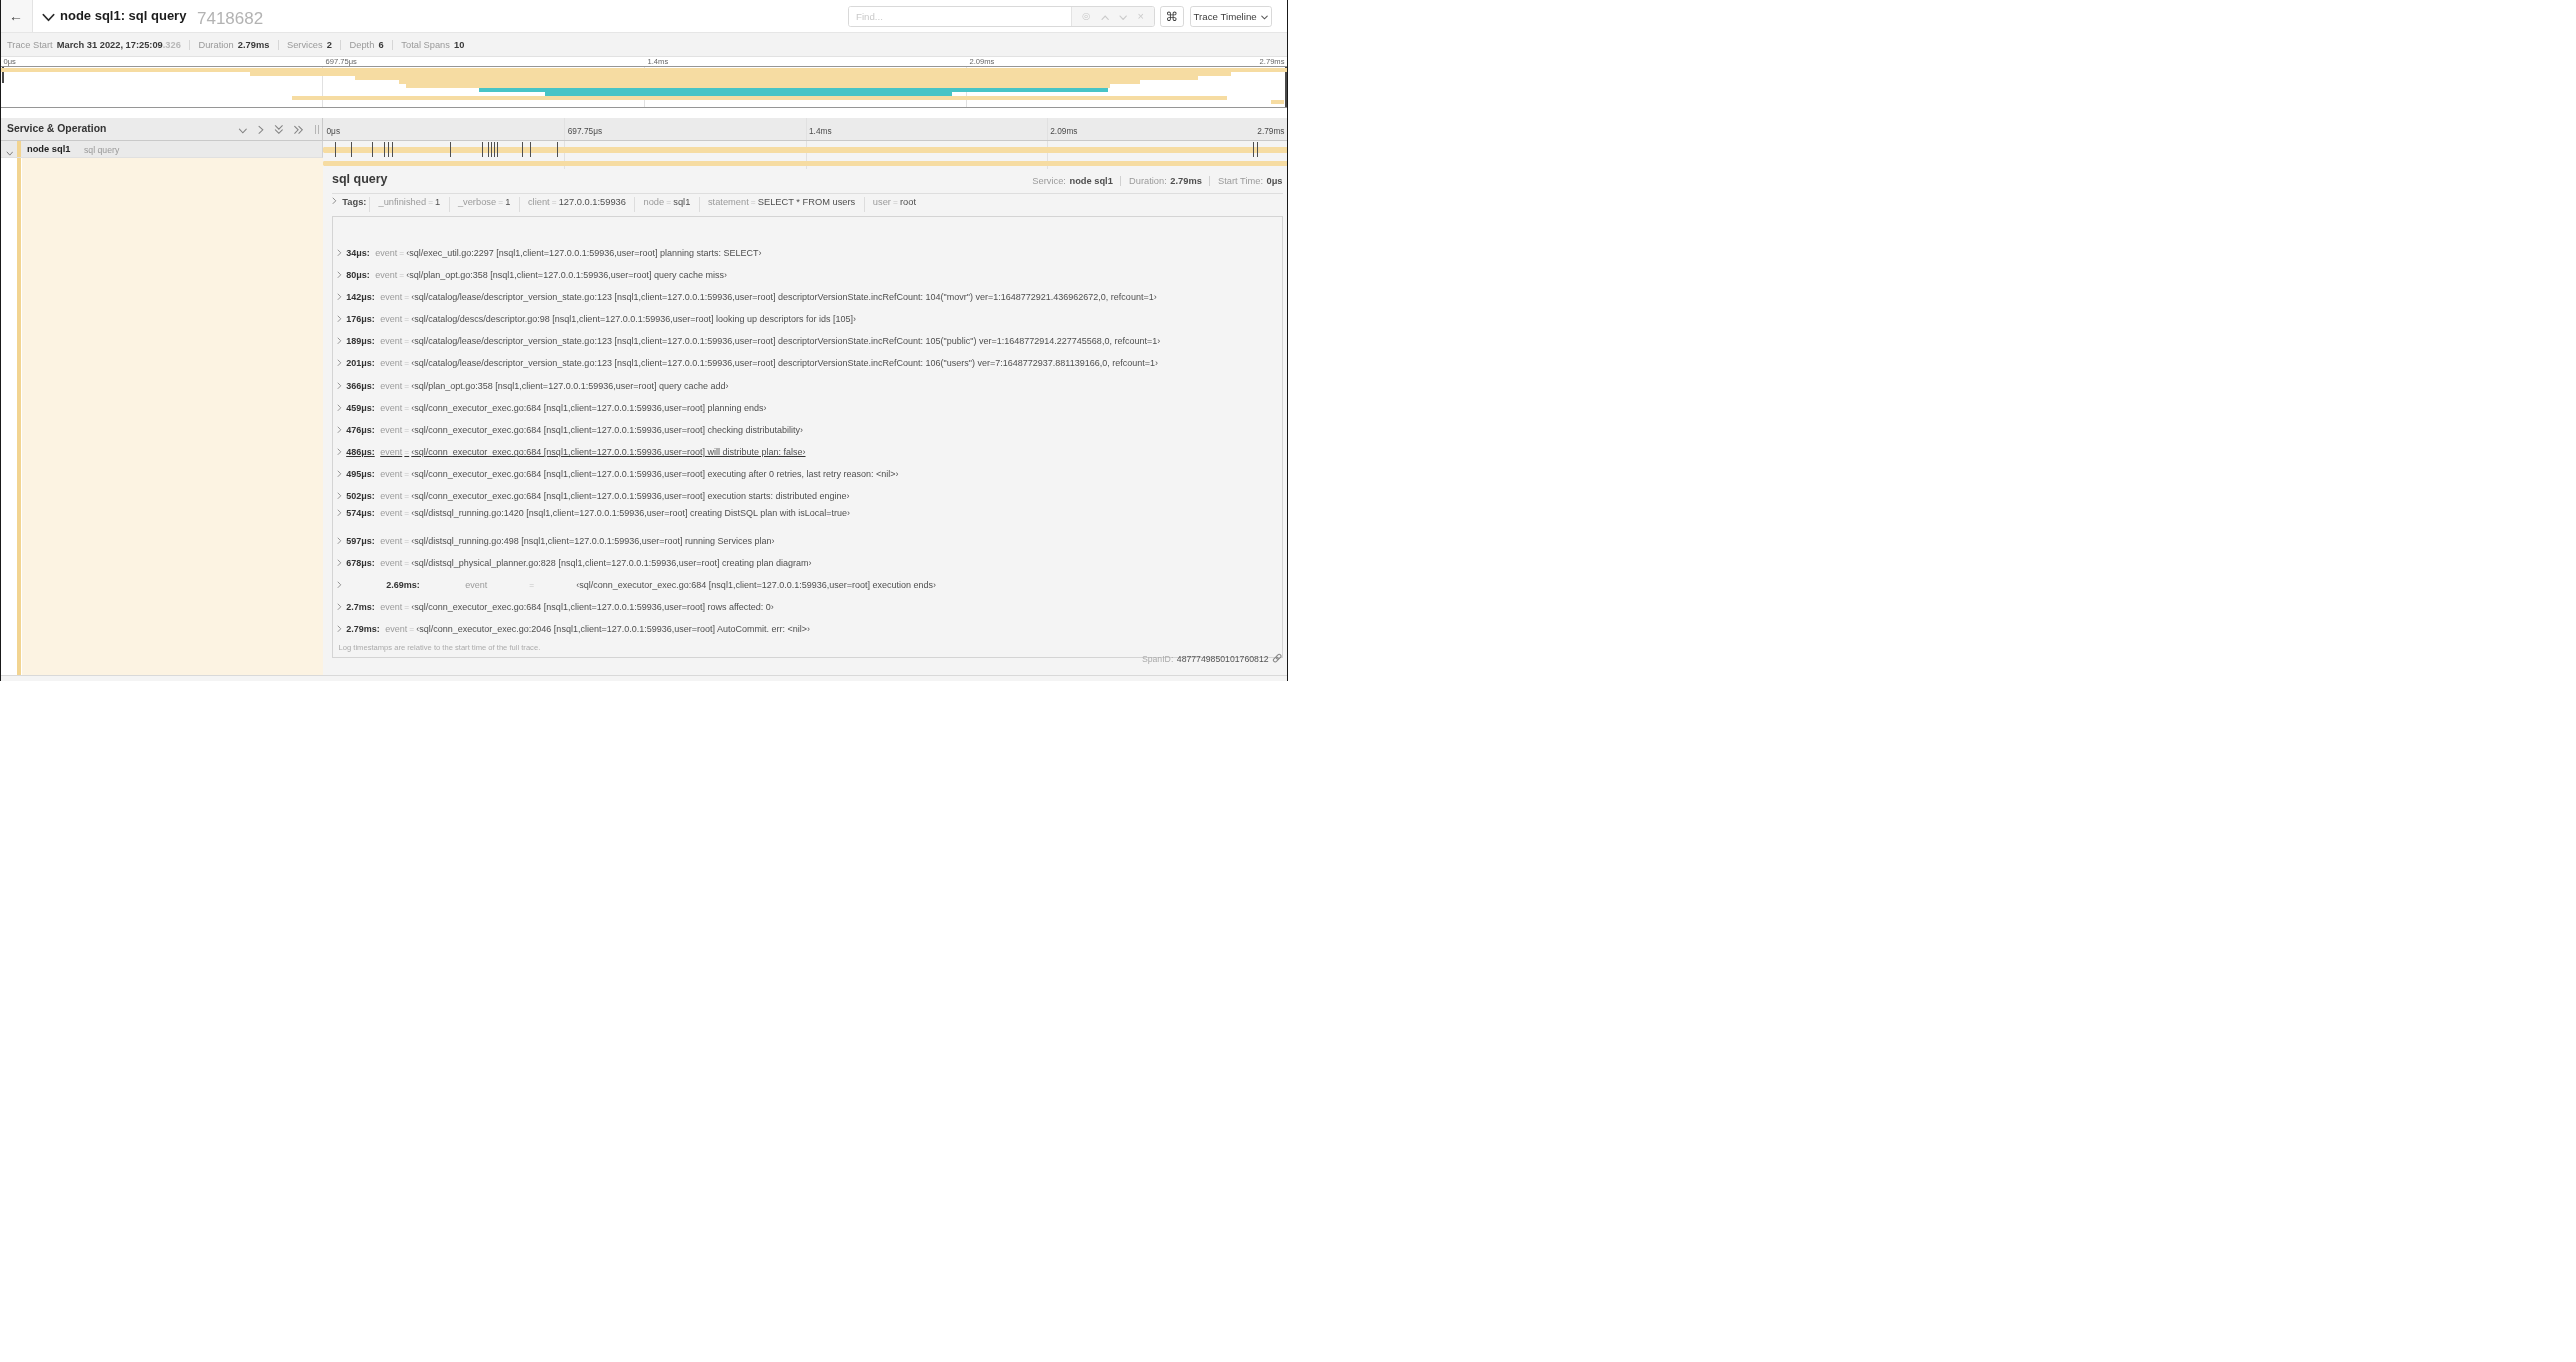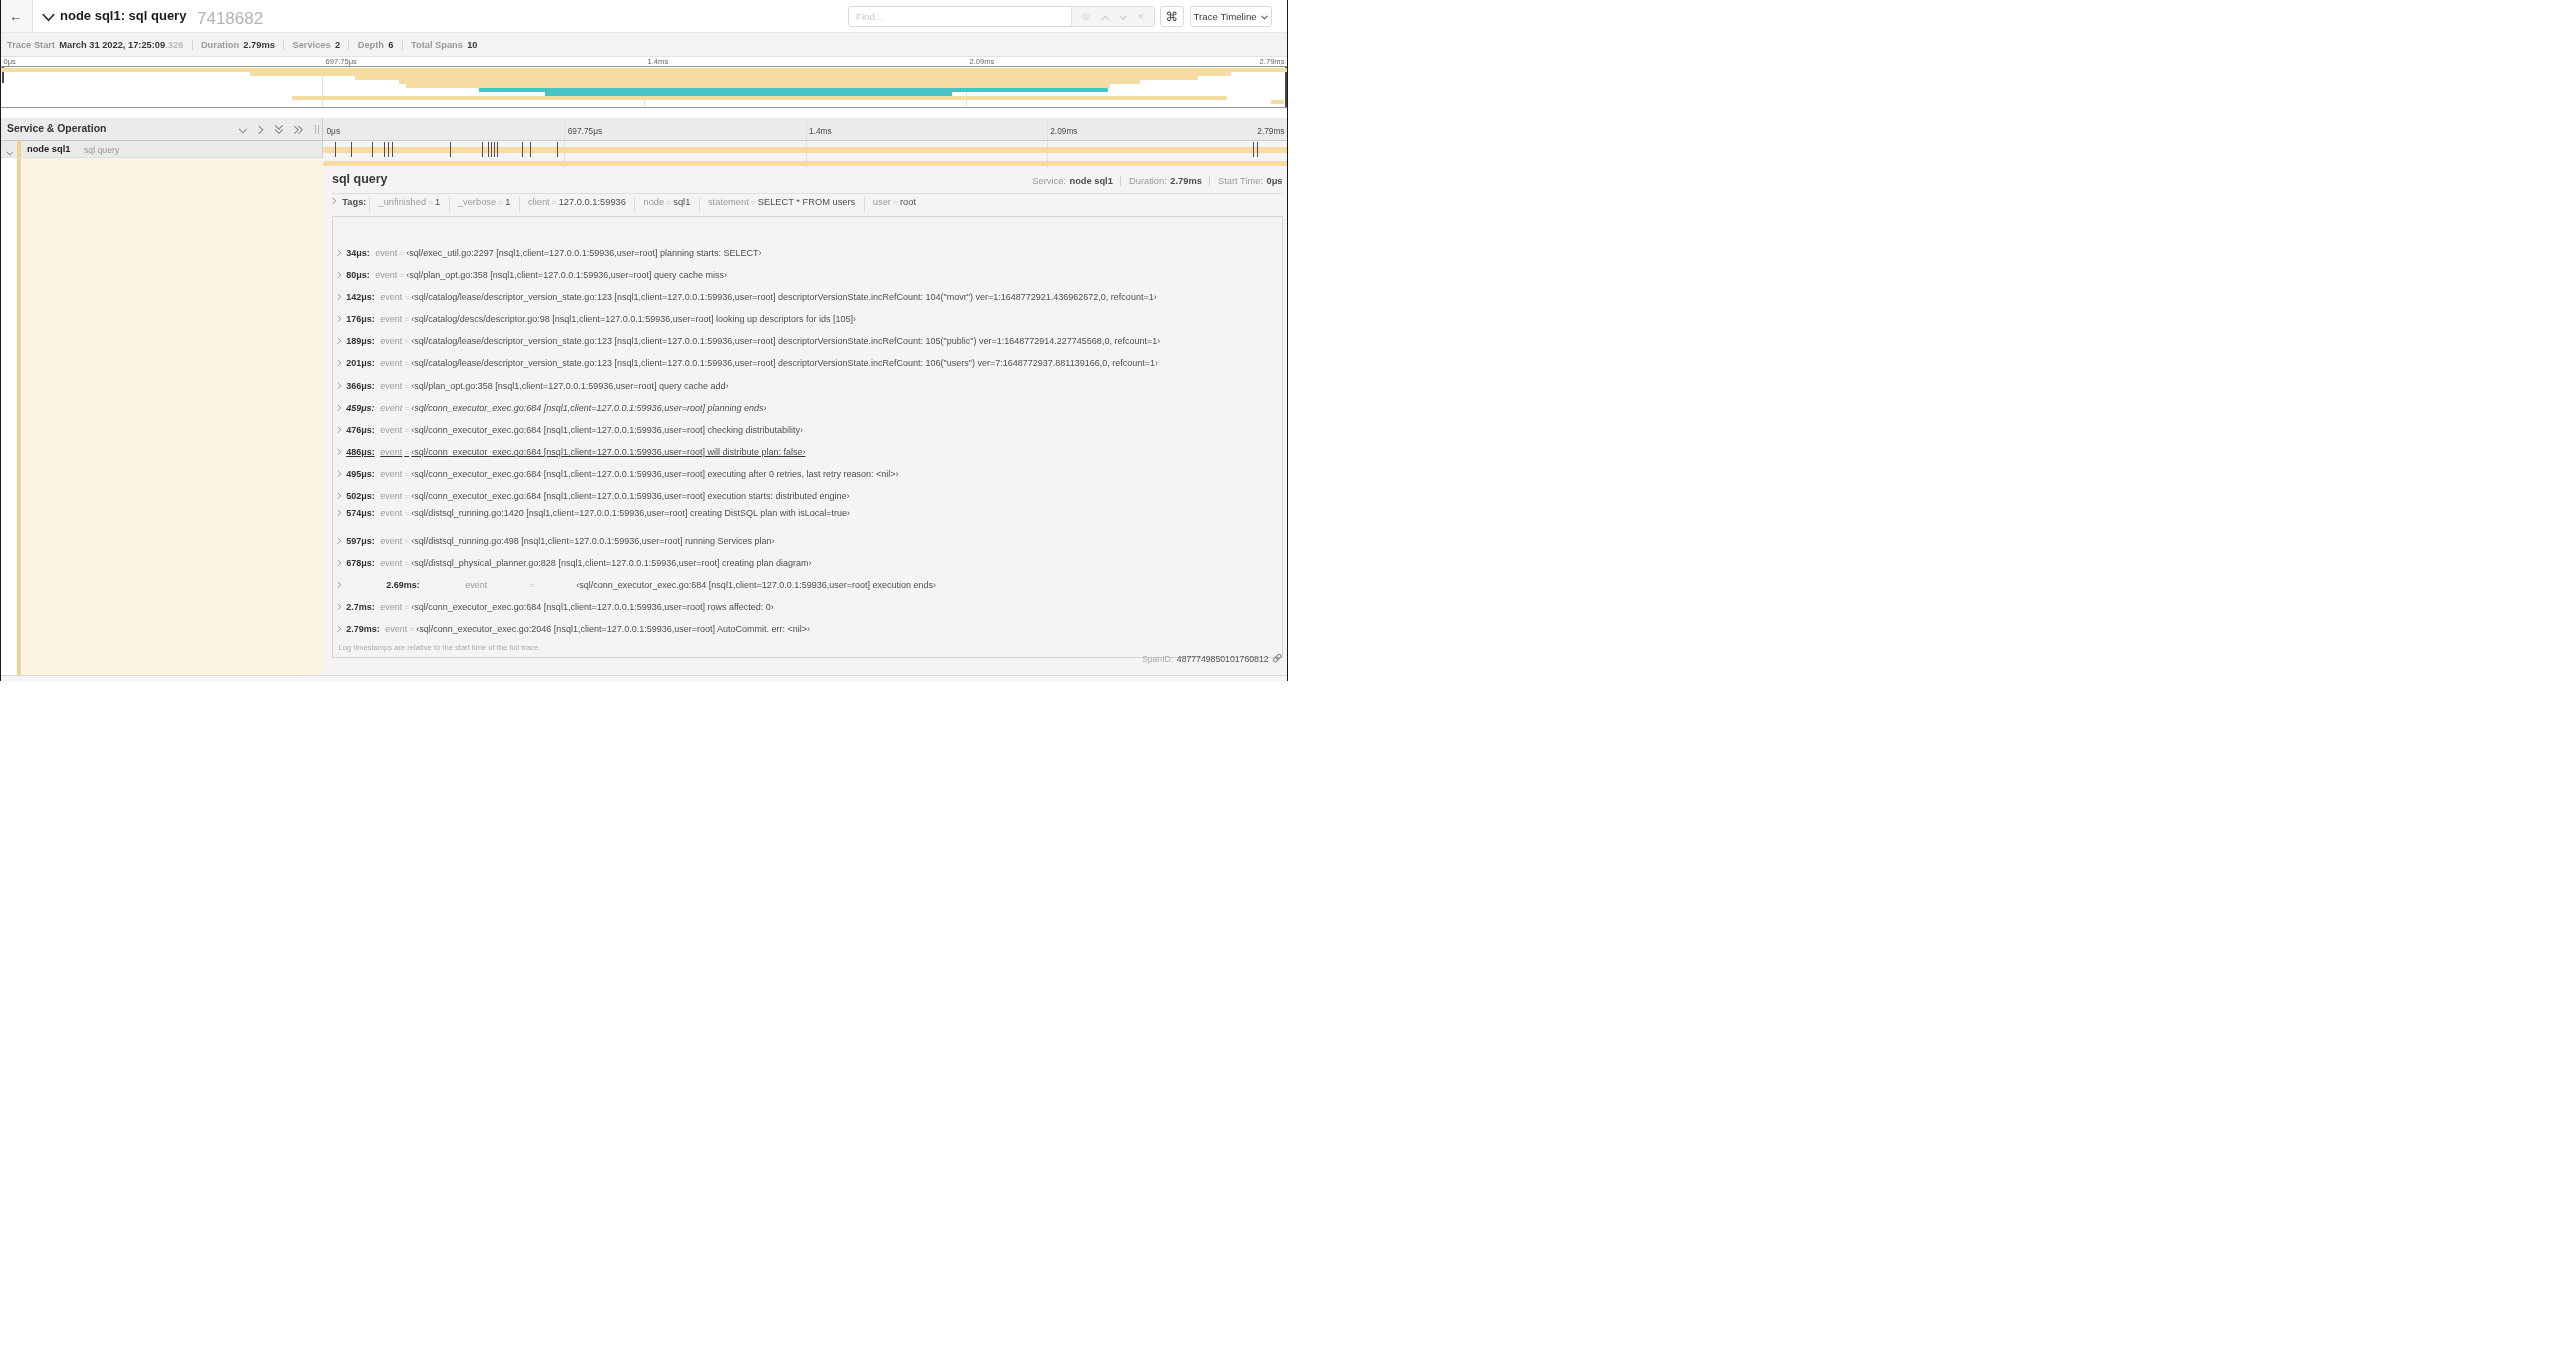--- a/index.html
+++ b/index.html
@@ -18,21 +18,21 @@
   .find-input::placeholder { color:#c9c9c9; }
   .find-suffix { width:83px; background:#f5f5f5; border-left:0.7px solid #e3e3e3; display:flex; align-items:center; justify-content:space-evenly; color:#cbcbcb; }
   .find-suffix .fs-ic { font-size:9.7px; line-height:1; }
   .kbd-btn { position:absolute; left:1160px; top:5.5px; width:23.5px; height:21.5px; border:0.7px solid #d9d9d9; border-radius:2.8px; background:#fff; font-size:12.5px; color:#3d3d3d; cursor:pointer; }
   .viewsel-btn { position:absolute; left:1190px; top:5.5px; width:82px; height:21.5px; border:0.7px solid #d9d9d9; border-radius:2.8px; background:#fff; font-size:9.7px; color:#3d3d3d; cursor:pointer; display:flex; align-items:center; justify-content:center; gap:4.8px; font-family:inherit; }
 
   
   .summary { position:absolute; top:33px; left:0; width:1288px; height:24px; background:#f3f3f3; border-bottom:0.7px solid #e2e2e2; display:flex; align-items:center; padding-left:7px; font-size:9.3px; }
   .sum-item { white-space:nowrap; }
   .sum-item + .sum-item { border-left:0.7px solid #d6d6d6; margin-left:8.3px; padding-left:8.3px; }
-  .sum-label { color:#9a9a9a; margin-right:4.2px;font-weight:bold; }
+  .sum-label { color:#9a9a9a; margin-right:4.2px; }
   .sum-value { color:#3a3a3a; font-weight:700; }
   .sum-suffix { color:#b8b8b8; font-weight:700; }
 
   
   .mm-labels { position:absolute; top:57px; left:0; width:1288px; height:9.7px; font-size:7.6px; color:#666; }
   .mm-canvas { position:absolute; top:66px; left:0; width:1288px; height:42px; background:#fff; border-top:0.7px solid #969696; border-bottom:0.7px solid #969696; }
   .tick-label { position:absolute; top:0; white-space:nowrap; }
   .gline { position:absolute; top:0; bottom:0; width:0.7px; background:#e1e1e1; }
   .mm-span { position:absolute; }
   .mm-handle-l { position:absolute; left:2.1px; top:0; width:2.1px; height:16px; background:#4a4a4a; }
@@ -336,21 +336,21 @@
             </div>
             <div class="log-row" style="top: 161px;">
               <span class="chev" style="margin-left: 4.2px;"><svg width="4.8" height="7.6" viewBox="0 0 7 11">
                   <polyline points="1.5,1.5 5.5,5.5 1.5,9.5" fill="none" stroke="#888" stroke-width="1.3" stroke-linecap="round"></polyline>
                 </svg></span>
               <span class="log-time">366μs:</span>
               <span class="log-field">event</span>
               <span class="log-eq">=</span>
               <span class="log-value">‹sql/plan_opt.go:358 [nsql1,client=127.0.0.1:59936,user=root] query cache add›</span>
             </div>
-            <div class="log-row" style="top: 183px; font-style: italic;">
+            <div class="log-row" style="top: 183px;">
               <span class="chev" style="margin-left: 4.2px;"><svg width="4.8" height="7.6" viewBox="0 0 7 11">
                   <polyline points="1.5,1.5 5.5,5.5 1.5,9.5" fill="none" stroke="#888" stroke-width="1.3" stroke-linecap="round"></polyline>
                 </svg></span>
               <span class="log-time">459μs:</span>
               <span class="log-field">event</span>
               <span class="log-eq">=</span>
               <span class="log-value">‹sql/conn_executor_exec.go:684 [nsql1,client=127.0.0.1:59936,user=root] planning ends›</span>
             </div>
             <div class="log-row" style="top: 205px;">
               <span class="chev" style="margin-left: 4.2px;"><svg width="4.8" height="7.6" viewBox="0 0 7 11">

